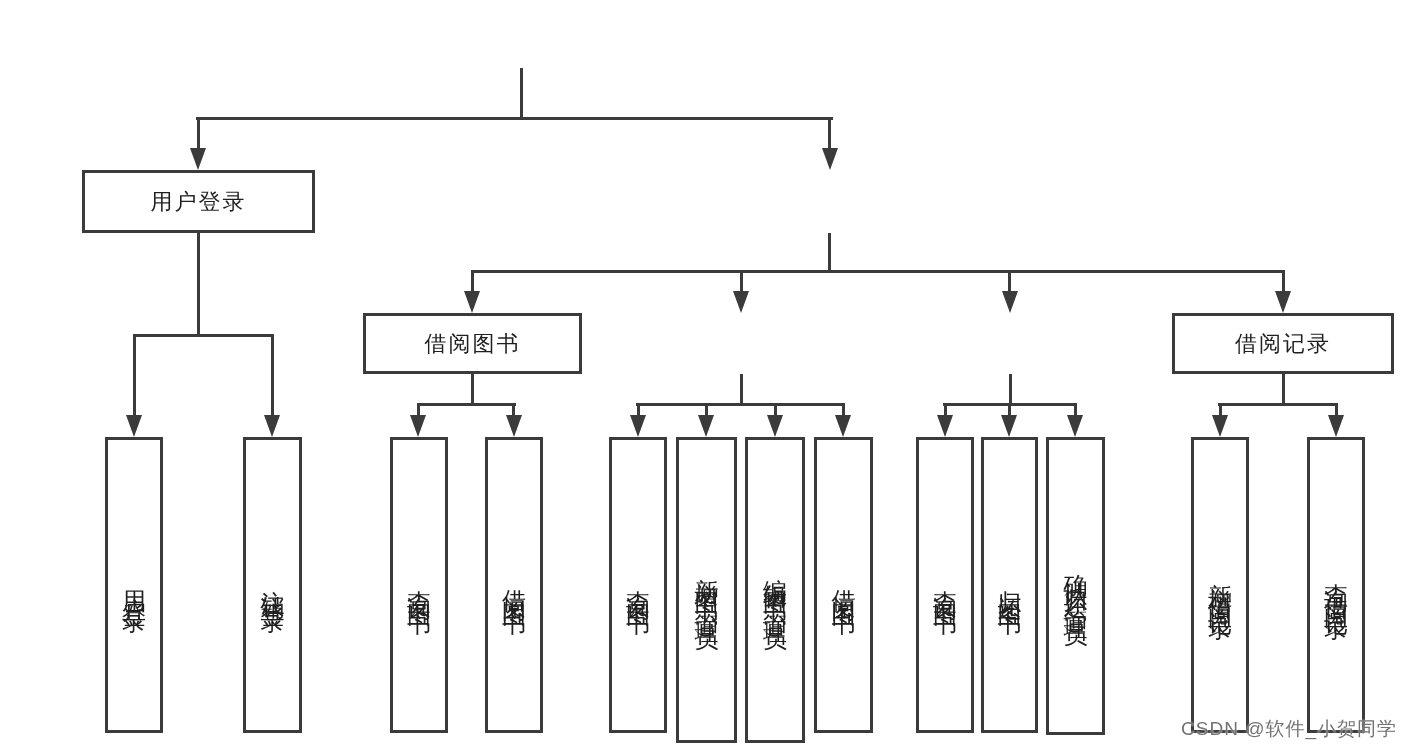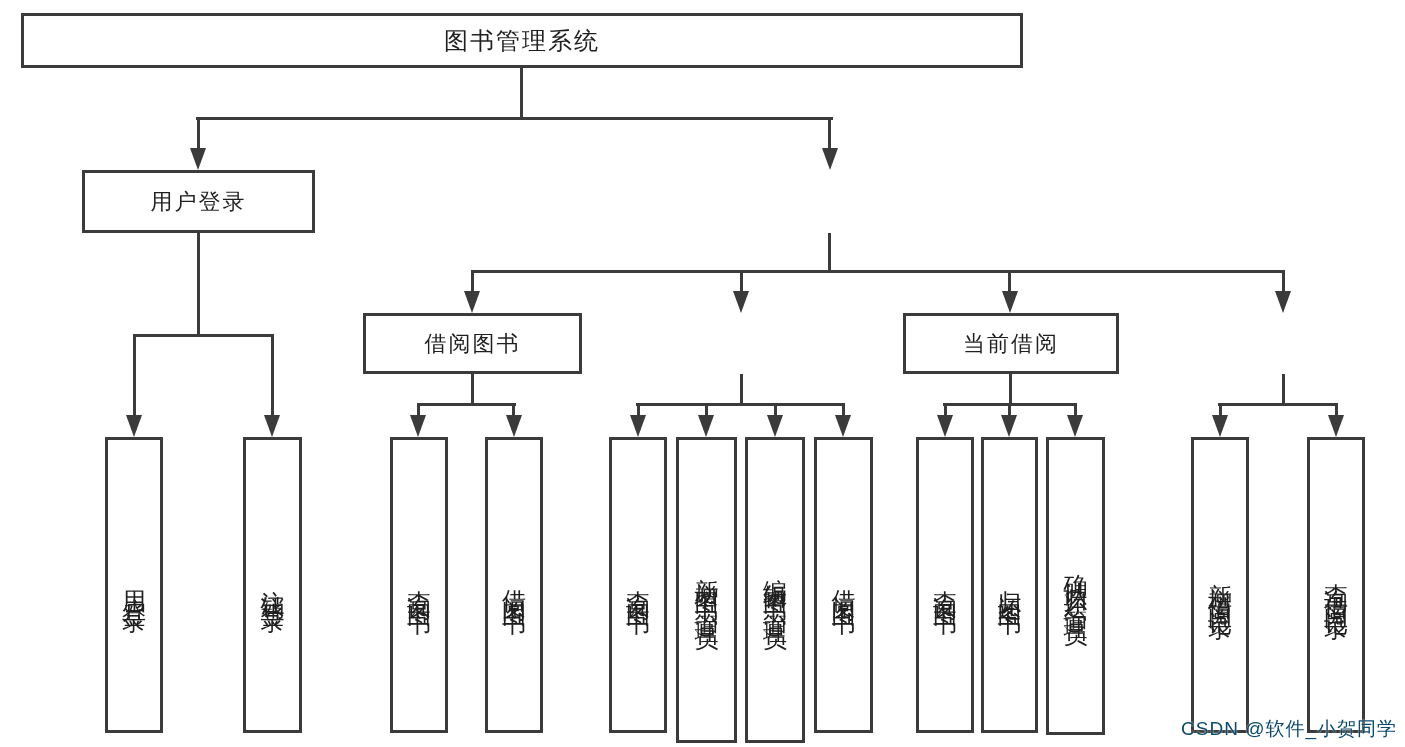--- a/index.html
+++ b/index.html
@@ -17,30 +17,29 @@
   .hline,.vline{position:absolute;background:#3b3b3b;z-index:1;}
   .hline{height:3px;}
   .vline{width:3px;}
   .ahead{
     position:absolute;width:0;height:0;z-index:1;
     border-left:8px solid transparent;border-right:8px solid transparent;
     border-top:22px solid #3b3b3b;
   }
   .watermark{
     position:absolute;right:8px;top:716px;z-index:5;
-    font-size:19px;color:#0c4a6e;letter-spacing:1px;white-space:nowrap;
+    font-size:19px;color:#737373;letter-spacing:1px;white-space:nowrap;
     text-shadow:0 0 2px #ffffff;
   }
 </style>
 </head>
 <body>
 
 <div id="stage">
 
-  <div class="box hbox rootbox" style="left:21px;top:13px;width:1002px;height:55px">图书管理系统</div>
 
   <div class="vline" style="left:520px;top:68px;height:52px"></div>
   <div class="hline" style="left:196px;top:117px;width:637px"></div>
   <div class="vline" style="left:197px;top:117px;height:34px"></div>
   <div class="ahead" style="left:190px;top:148px"></div>
   <div class="vline" style="left:828px;top:117px;height:34px"></div>
   <div class="ahead" style="left:822px;top:148px"></div>
 
   <div class="box hbox" style="left:82px;top:170px;width:233px;height:63px">用户登录</div>
 
@@ -56,21 +55,21 @@
   <div class="vline" style="left:471px;top:270px;height:24px"></div>
   <div class="ahead" style="left:464px;top:291px"></div>
   <div class="vline" style="left:740px;top:270px;height:24px"></div>
   <div class="ahead" style="left:733px;top:291px"></div>
   <div class="vline" style="left:1008px;top:270px;height:24px"></div>
   <div class="ahead" style="left:1002px;top:291px"></div>
   <div class="vline" style="left:1282px;top:270px;height:24px"></div>
   <div class="ahead" style="left:1275px;top:291px"></div>
 
   <div class="box hbox" style="left:363px;top:313px;width:219px;height:61px">借阅图书</div>
-  <div class="box hbox" style="left:903px;top:313px;width:216px;height:61px">当前借阅</div>
+  <div class="box hbox" style="left:1172px;top:313px;width:222px;height:61px">借阅记录</div>
 
   <div class="vline" style="left:471px;top:374px;height:31px"></div>
   <div class="hline" style="left:417px;top:403px;width:99px"></div>
   <div class="vline" style="left:417px;top:403px;height:16px"></div>
   <div class="ahead" style="left:410px;top:415px"></div>
   <div class="vline" style="left:512px;top:403px;height:16px"></div>
   <div class="ahead" style="left:506px;top:415px"></div>
 
   <div class="vline" style="left:740px;top:374px;height:31px"></div>
   <div class="hline" style="left:636px;top:403px;width:209px"></div>

